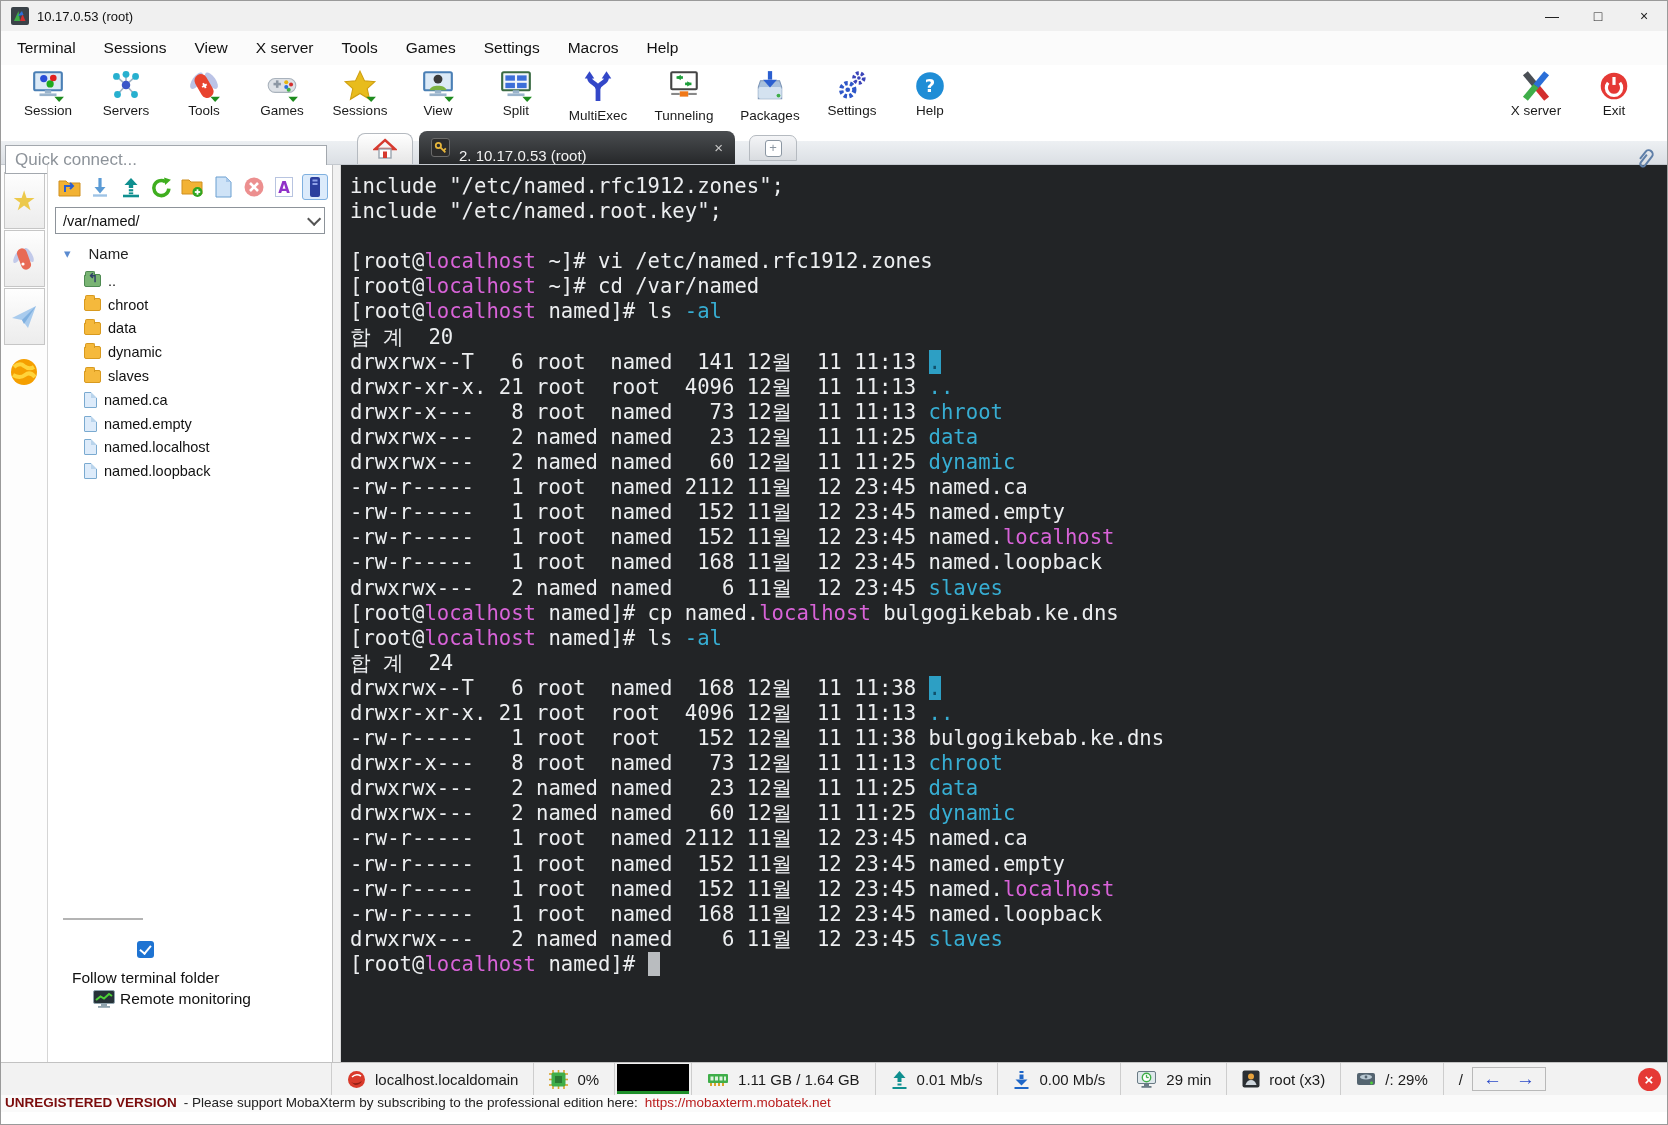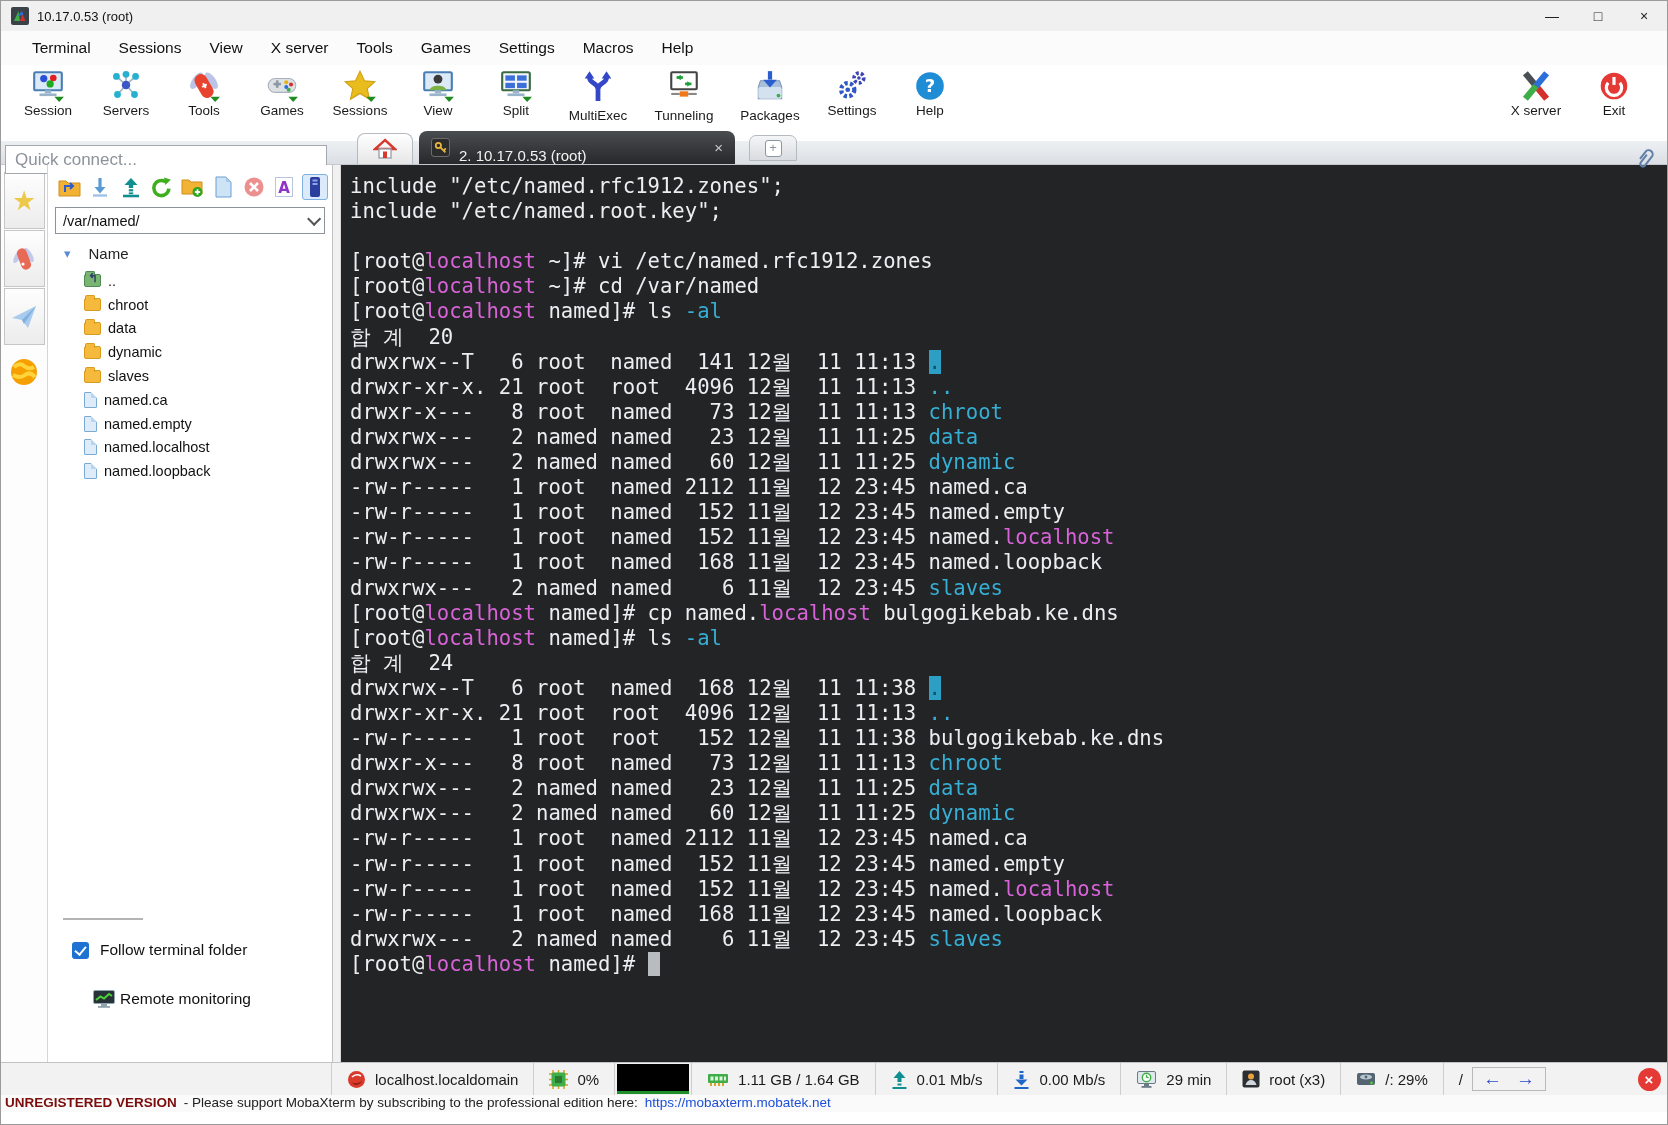--- a/index.html
+++ b/index.html
@@ -9,21 +9,21 @@
 
   
   .titlebar { height:30px; background:#f0f0f0; display:flex; align-items:center; }
   .titlebar .applogo { margin:0 8px 0 10px; width:18px; height:18px; }
   .title-text { font-size:13px; color:#111; }
   .win-controls { margin-left:auto; display:flex; height:100%; }
   .win-btn { width:46px; height:100%; display:flex; align-items:center; justify-content:center;
              font-size:14px; color:#222; }
 
   
-  .menubar { height:34px; background:#fbfbfb; display:flex; align-items:center; padding-left:17px; }
+  .menubar { height:34px; background:#fbfbfb; display:flex; align-items:center; padding-left:2px; }
   .menu-item { padding:0 14px; font-size:15.5px; color:#111; cursor:default; }
 
   
   .toolbar { height:76px; background:#fff; display:flex; align-items:flex-start;
              padding:5px 14px 0 8px; }
   .tb-item { width:78px; display:flex; flex-direction:column; align-items:center; gap:1px; }
   .tb-item.wide { width:86px;gap:6px; }
   .tb-icon { width:36px; height:32px; display:flex; align-items:center; justify-content:center; }
   .tb-label { font-size:13.5px; color:#1a1a1a; white-space:nowrap; }
   .tb-right { margin-left:auto; display:flex; }
@@ -89,21 +89,21 @@
   .ic-folder-up::before { background:#79b473; border-color:#4e8a52; }
   .ic-folder-up::after { content:"↰"; position:absolute; left:3px; top:-4px; font-size:12px;
                          color:#2f3f66; font-weight:bold; }
   .ic-file { width:13px; height:16px; background:#ddebfa; border:1px solid #7aaad0;
              border-radius:1px; position:relative; flex:0 0 auto; }
   .ic-file::before { content:""; position:absolute; right:-1px; top:-1px; border-style:solid;
                      border-width:0 6px 6px 0; border-color:transparent #fff #b9d4ec transparent; }
   .splitter-handle { position:absolute; left:15px; top:753px; width:80px;
                      border-top:2px solid #b4b4b4; }
   .follow-row { position:absolute; left:24px; top:776px; display:flex; align-items:center;
-                gap:11px; font-size:15.5px; color:#111; }
+                gap:11px; font-size:15.5px; color:#111;flex-direction:column; }
   .checkbox { width:17px; height:17px; border-radius:3px; background:#1e73d2; position:relative; }
   .checkbox::after { content:""; position:absolute; left:5px; top:2px; width:5px; height:9px;
                      border-right:2.2px solid #fff; border-bottom:2.2px solid #fff;
                      transform:rotate(40deg); }
   .remote-row { position:absolute; left:44px; top:824px; display:flex; align-items:center;
                 gap:4px; font-size:15.5px; color:#111; }
 
   .scrollstrip { width:8px; background:#f1f1f1; border-right:1px solid #d8d8d8; }
 
   
@@ -132,21 +132,21 @@
               width:36px; }
   .sb-close .xcirc { width:23px; height:23px; border-radius:50%; background:#e53935; color:#fff;
                      font-size:15px; font-weight:bold; display:flex; align-items:center;
                      justify-content:center; }
 
   
   .footer { height:17px; background:#fafafa; display:flex; align-items:flex-start; gap:7px;
             padding-left:4px; font-size:13.5px; line-height:16px; overflow:hidden; }
   .unreg { color:#7b0c0c; font-weight:bold; }
   .footer .msg { color:#222; }
-  .footer a { color:#1d4ed8; text-decoration:none;text-align:center; }
+  .footer a { color:#b91c1c; text-decoration:none;text-align:center; }
 </style>
 </head>
 <body>
 
 <div class="window" style="--term-bg: #222426; --term-fg: #eceef0; --term-magenta: #d863d8; --term-cyan: #37aed3; --term-cursor: #b9bcbf; --term-dirblock: #2d9fc4;">
 
   <div class="titlebar">
     <svg class="applogo" viewBox="0 0 18 18">
       <rect x="0" y="0" width="18" height="18" rx="2" fill="#3a4248"></rect>
       <polygon points="3,14 7.5,4 9,14" fill="#3fae49"></polygon>

